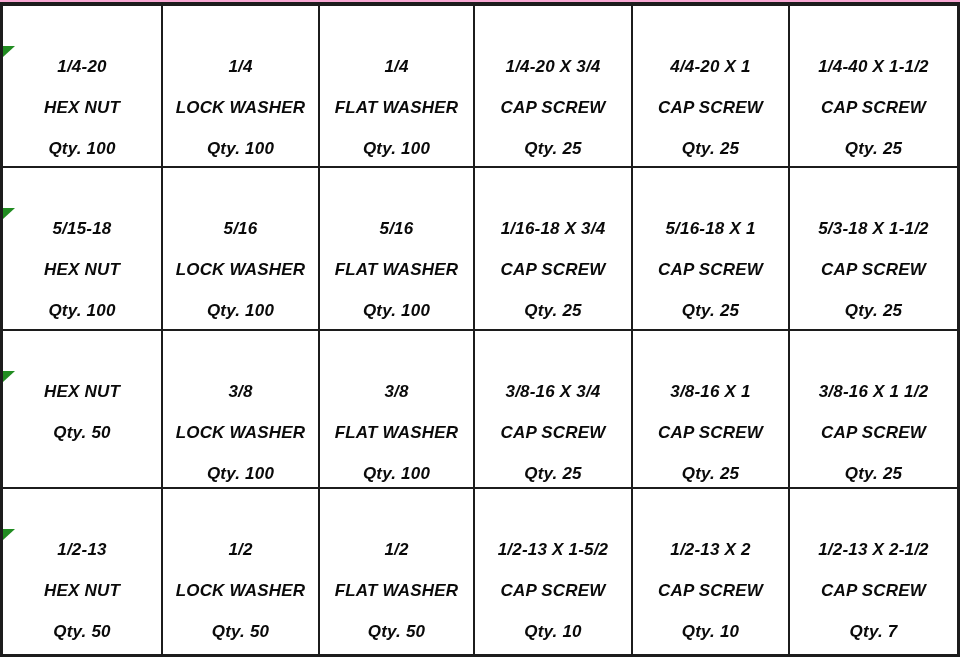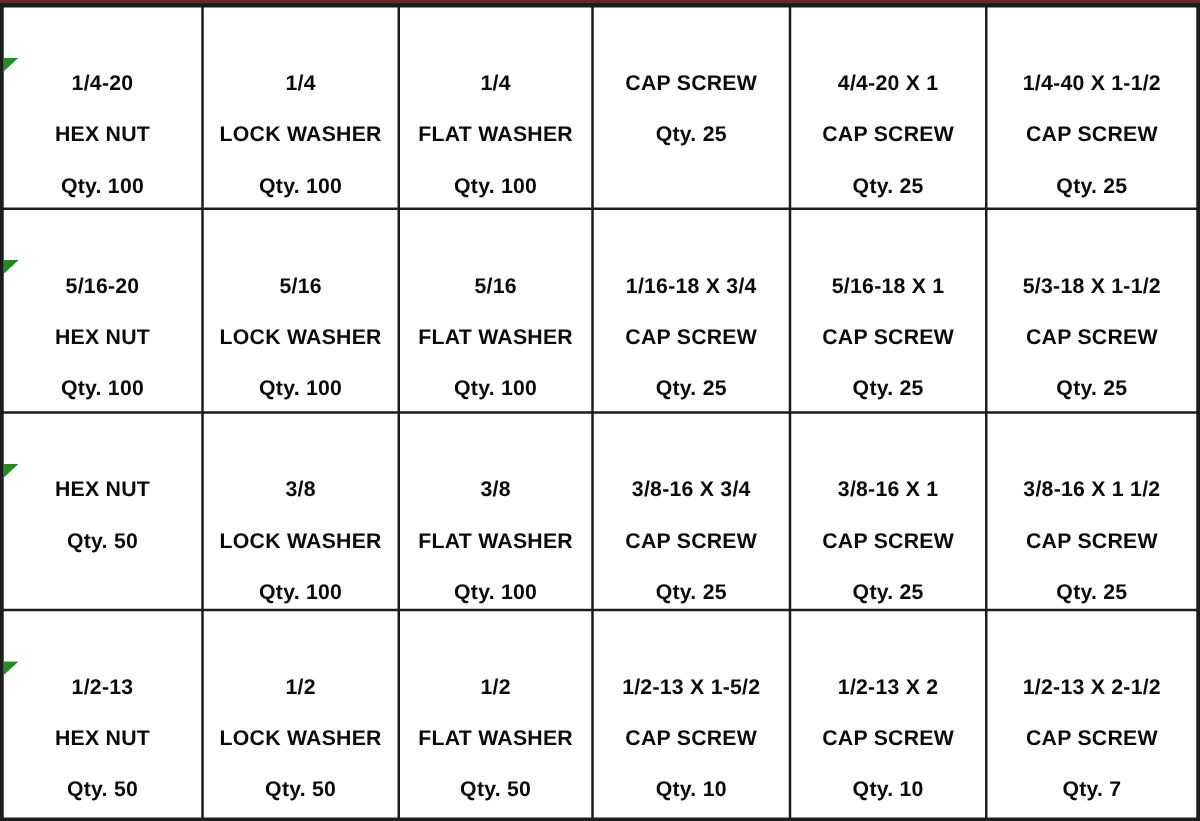--- a/index.html
+++ b/index.html
@@ -6,22 +6,23 @@
     margin: 0;
     padding: 0;
     background: #ffffff;
   }
   .sheet {
     position: relative;
     width: 960px;
     height: 657px;
     box-sizing: border-box;
     background: #ffffff;
-    border-top: 2px solid #7f1d1d; 
+    border-top: 2px solid #f9a8d4; 
     font-family: "Liberation Sans", sans-serif;
+    font-style: italic;
   }
   .grid {
     display: grid;
     width: 960px;
     height: 655px;
     box-sizing: border-box;
     border: 3px solid #1c1c1c;
     border-top-width: 4px;
     background: #1c1c1c;           
     gap: 2px;
@@ -70,37 +71,38 @@
       <div class="line">1/4</div>
       <div class="line">LOCK WASHER</div>
       <div class="line">Qty. 100</div>
     </div>
     <div class="cell">
       <div class="line">1/4</div>
       <div class="line">FLAT WASHER</div>
       <div class="line">Qty. 100</div>
     </div>
     <div class="cell">
+      <div class="line">1/4-20 X 3/4</div>
       <div class="line">CAP SCREW</div>
       <div class="line">Qty. 25</div>
     </div>
     <div class="cell">
       <div class="line">4/4-20 X 1</div>
       <div class="line">CAP SCREW</div>
       <div class="line">Qty. 25</div>
     </div>
     <div class="cell">
       <div class="line">1/4-40 X 1-1/2</div>
       <div class="line">CAP SCREW</div>
       <div class="line">Qty. 25</div>
     </div>
 
     <div class="cell">
       <span class="flag"></span>
-      <div class="line">5/16-20</div>
+      <div class="line">5/15-18</div>
       <div class="line">HEX NUT</div>
       <div class="line">Qty. 100</div>
     </div>
     <div class="cell">
       <div class="line">5/16</div>
       <div class="line">LOCK WASHER</div>
       <div class="line">Qty. 100</div>
     </div>
     <div class="cell">
       <div class="line">5/16</div>

